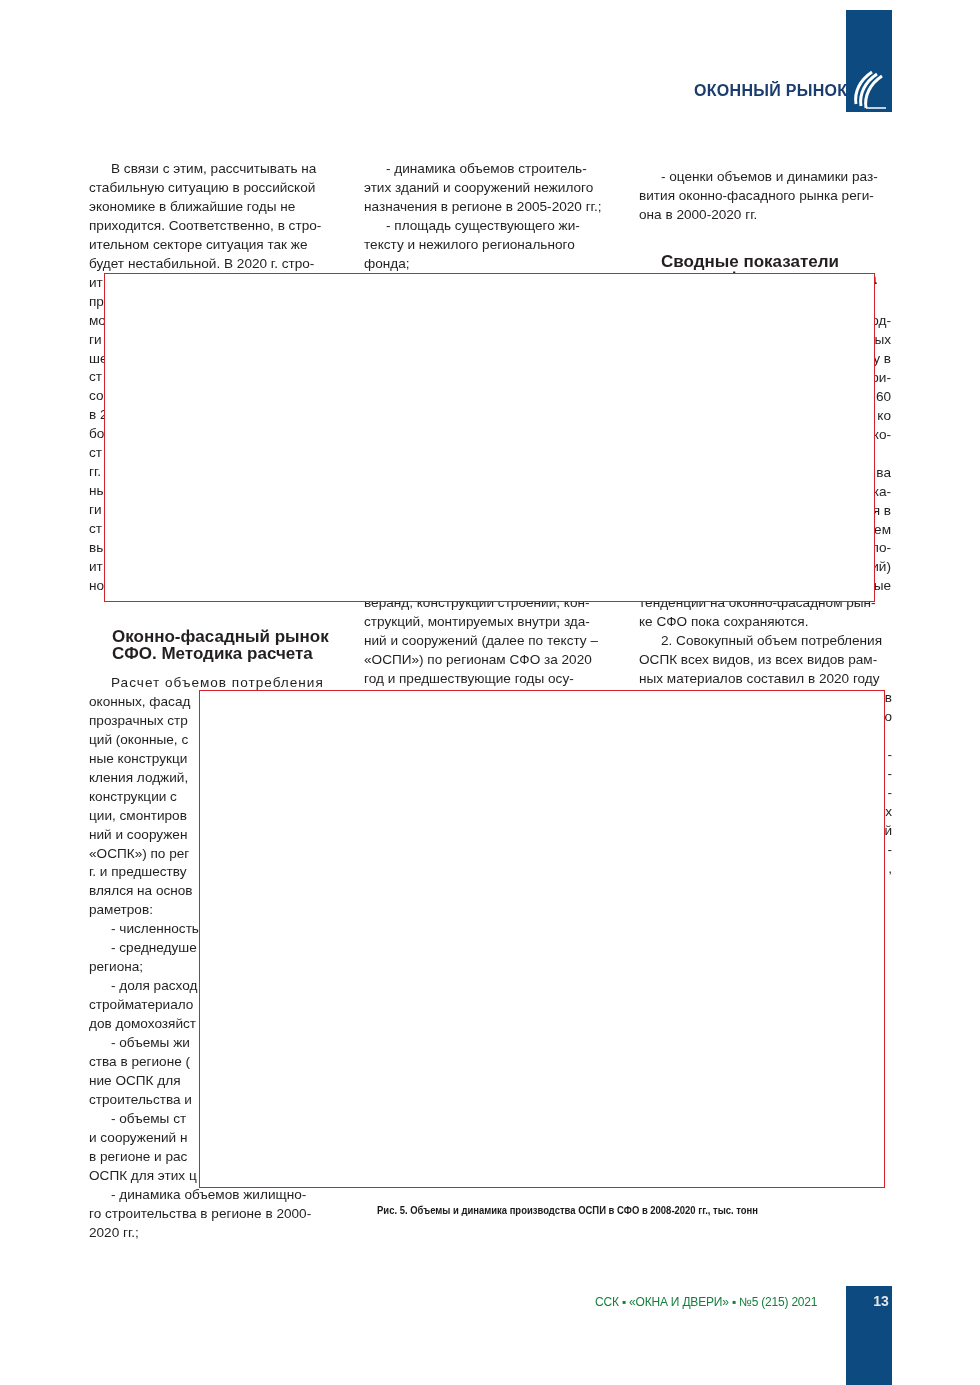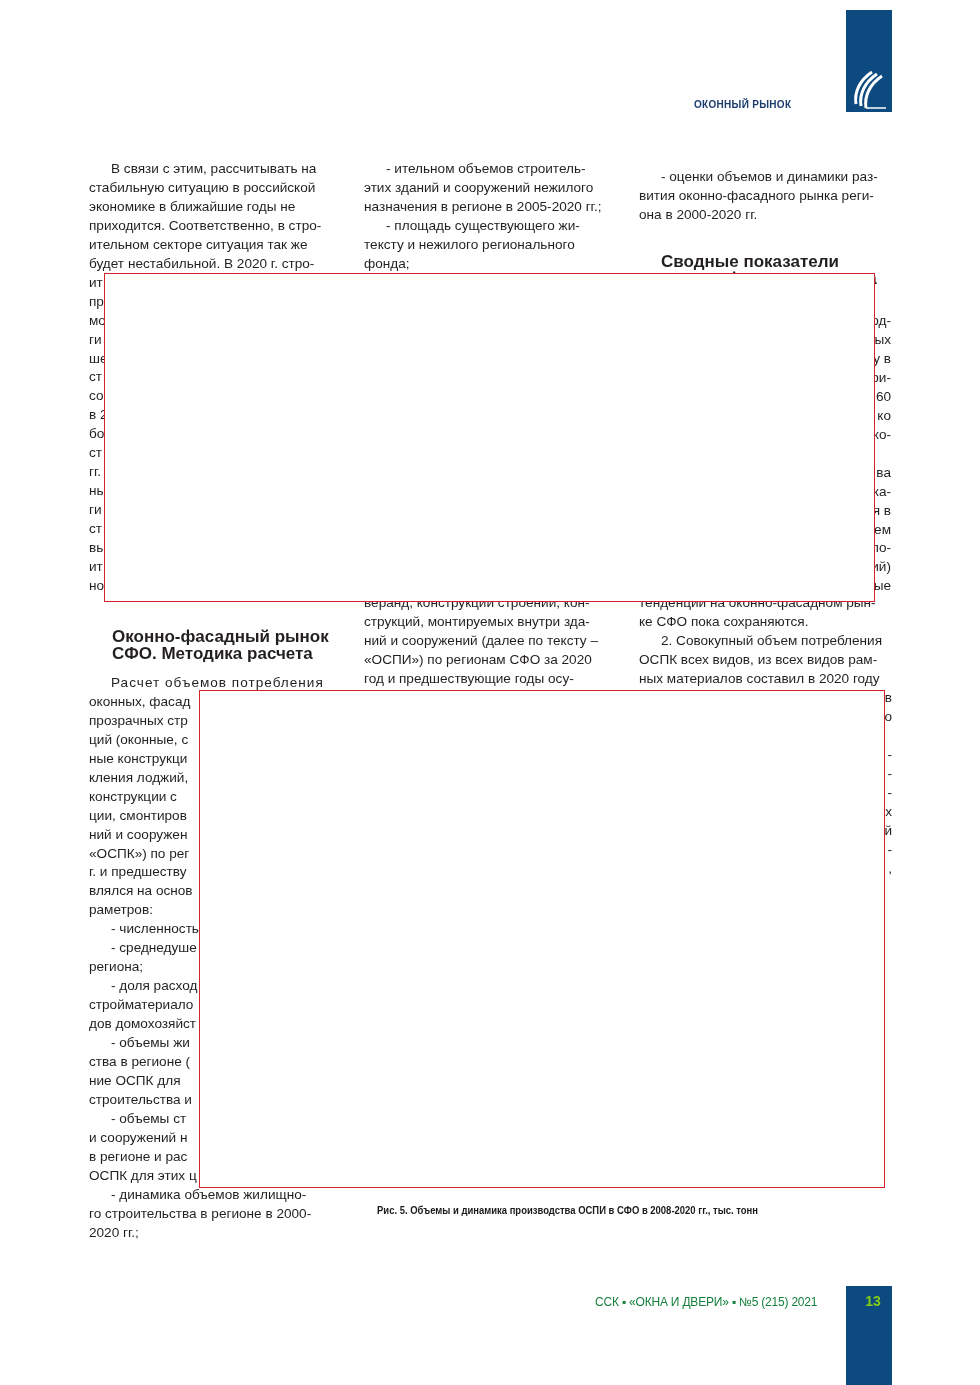--- a/index.html
+++ b/index.html
@@ -1,38 +1,38 @@
 <!DOCTYPE html>
 <html><head>
 <meta charset="utf-8">
 <style>
   html, body { margin: 0; padding: 0; background: #ffffff; }
   body { width: 980px; height: 1385px; position: relative; overflow: hidden;
          font-family: "Liberation Sans", sans-serif; color: #231f20; }
   .abs { position: absolute; }
   .tab-top { left: 846px; top: 10px; width: 46px; height: 102px; background: #0d4a80; }
   .tab-top svg { position: absolute; left: 4px; top: 56px; }
-  .section-label { left: 694px; top: 99px; font-size: 10px; font-weight: bold;
+  .section-label { left: 694px; top: 82px; font-size: 16px; font-weight: bold;
                    color: #1b3d6e; letter-spacing: 0.3px; }
   .col { position: absolute; font-size: 13.6px; line-height: 18.95px; text-align: justify; }
   .col p { margin: 0; }
   .col .ind { text-indent: 22px; }
   .col1 { left: 89px; top: 160px; width: 253px; }
   .col2 { left: 364px; top: 160px; width: 253px; }
   .col3 { left: 639px; top: 168px; width: 252px; }
   .heading { font-weight: bold; font-size: 17px; line-height: 17px; position: relative; }
   .heading-bar { position: absolute; left: -23px; top: 22px; width: 72px; height: 7px; background: #b8cfe0; z-index: -1; }
   .redact { position: absolute; background: #ffffff; border: 1.5px solid #d2232a; box-sizing: border-box; }
   .r1 { left: 104px; top: 273px; width: 771px; height: 329px; }
   .r2 { left: 199px; top: 690px; width: 686px; height: 498px; }
   .caption { left: 377px; top: 1204px; font-size: 11px; font-weight: bold; color: #1a1a1a;
              font-family: "Liberation Sans", sans-serif; transform: scaleX(0.86); transform-origin: left top; white-space: nowrap; }
   .footer-text { left: 595px; top: 1295px; font-size: 12px; color: #15803d; white-space: nowrap; letter-spacing: -0.2px; }
   .tab-bottom { left: 846px; top: 1286px; width: 46px; height: 99px; background: #0d4a80; }
-  .page-num { position: absolute; left: 4px; width: 46px; top: 7px; text-align: center; color: #84cc16; font-weight: bold; font-size: 14px; }
+  .page-num { position: absolute; left: 12px; width: 46px; top: 7px; text-align: center; color: #e5e5e5; font-weight: bold; font-size: 14px; }
 </style>
 </head>
 <body>
 
 <div class="abs tab-top">
   <svg width="38" height="44" viewBox="0 0 38 44">
     <path d="M6 38 C4 26 10 14 22 6" stroke="#fff" stroke-width="3" fill="none"></path>
     <path d="M11 40 C9 28 15 16 27 8" stroke="#fff" stroke-width="3" fill="none"></path>
     <path d="M16 42 C14 30 20 18 32 10" stroke="#fff" stroke-width="3" fill="none"></path>
     <path d="M16 42 L36 42" stroke="#fff" stroke-width="1.5"></path>
@@ -97,21 +97,21 @@
   <p class="ind">- объемы ст</p>
   <p>и сооружений н</p>
   <p>в регионе и рас</p>
   <p>ОСПК для этих ц</p>
   <p class="ind">- динамика объемов жилищно-</p>
   <p>го строительства в регионе в 2000-</p>
   <p>2020 гг.;</p>
 </div>
 
 <div class="col col2">
-  <p class="ind">- ительном объемов строитель-</p>
+  <p class="ind">- динамика объемов строитель-</p>
   <p>этих зданий и сооружений нежилого</p>
   <p>назначения в регионе в 2005-2020 гг.;</p>
   <p class="ind">- площадь существующего жи-</p>
   <p>тексту и нежилого регионального</p>
   <p>фонда;</p>
 </div>
 <div class="col col2" style="top:594px">
   <p>веранд, конструкции строений, кон-</p>
   <p>струкций, монтируемых внутри зда-</p>
   <p>ний и сооружений (далее по тексту –</p>

